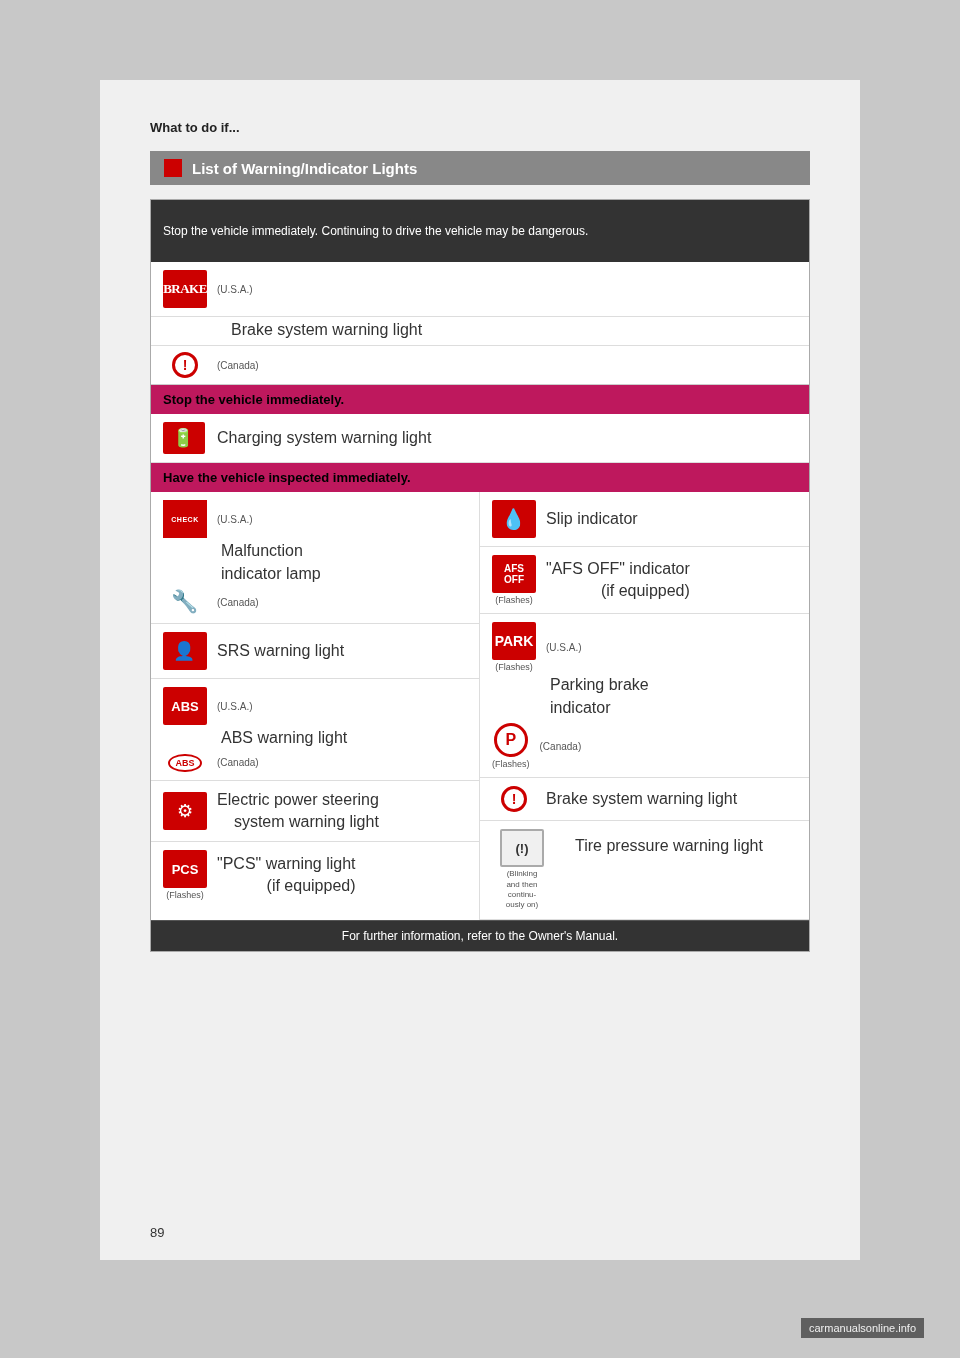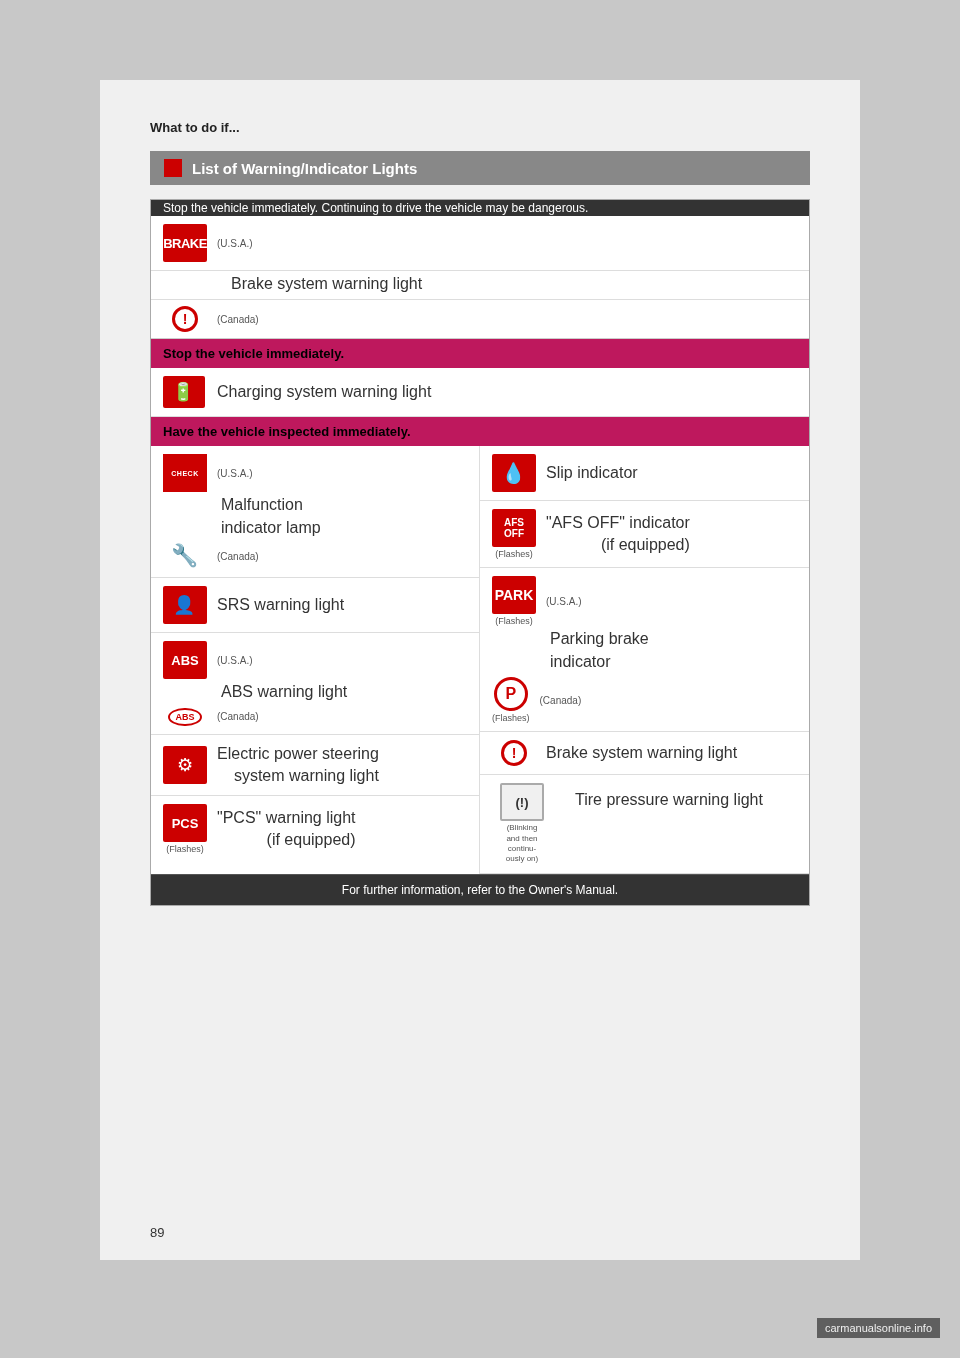--- a/index.html
+++ b/index.html
@@ -45,21 +45,21 @@
     }
     .warning-table {
       border: 1px solid #aaa;
       width: 100%;
       background: white;
     }
     .warning-table-header {
       background: #333;
       color: white;
       font-size: 12px;
-      padding: 1px 12px;
+      padding: 24px 12px;
       font-weight: normal;
     }
     .row {
       display: flex;
       align-items: center;
       padding: 8px 12px;
       border-bottom: 1px solid #ddd;
       gap: 10px;
     }
     .icon-box {
@@ -67,20 +67,21 @@
       height: 38px;
       min-width: 44px;
       display: flex;
       align-items: center;
       justify-content: center;
       background: #cc0000;
       color: white;
       font-weight: bold;
       font-size: 11px;
       border-radius: 2px;
+      font-family: Liberation Serif, serif;
     }
     .icon-label {
       font-size: 16px;
       color: #333;
       line-height: 1.4;
       text-align: right;
     }
     .small-label {
       font-size: 10px;
       color: #555;
@@ -110,21 +111,21 @@
     .page-num {
       position: absolute;
       bottom: 20px;
       left: 50px;
       font-size: 13px;
       color: #333;
     }
     .watermark {
       position: fixed;
       bottom: 20px;
-      right: 20px;
+      right: 36px;
       background: #333;
       color: white;
       font-size: 11px;
       padding: 4px 8px;
       opacity: 0.7;
     }
     .brake-icon {
       font-weight: 900;
       font-size: 13px;
       letter-spacing: -0.5px;

